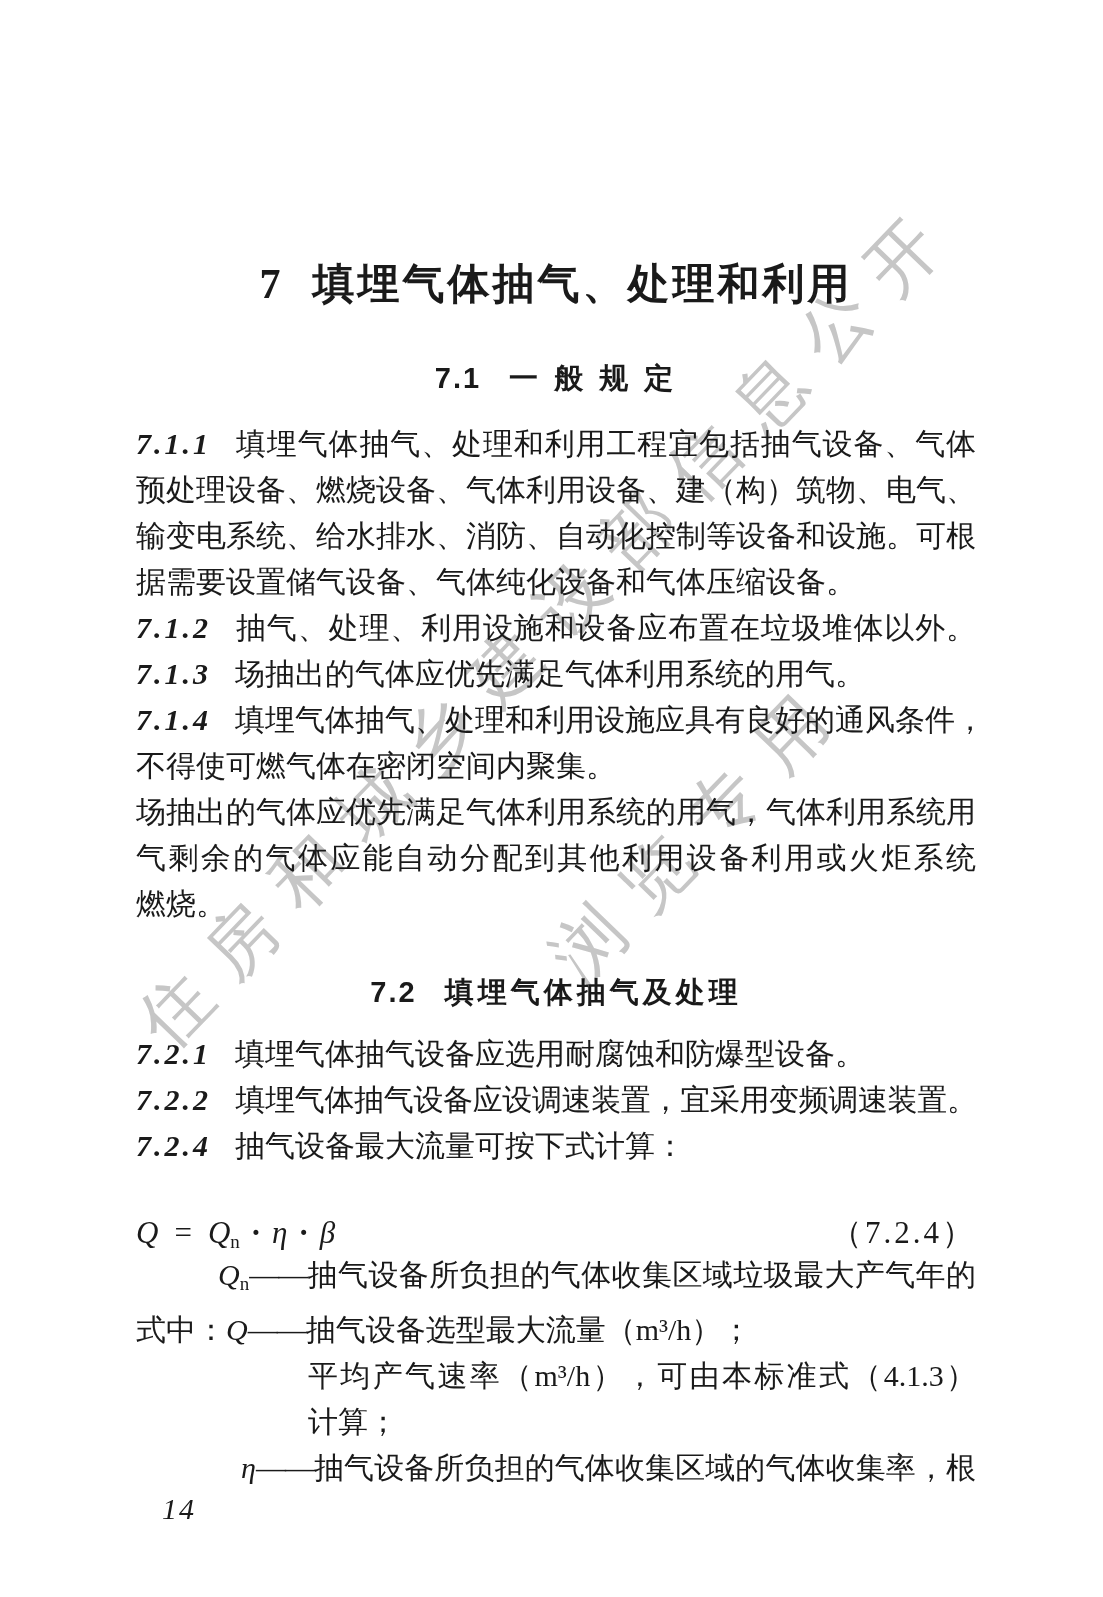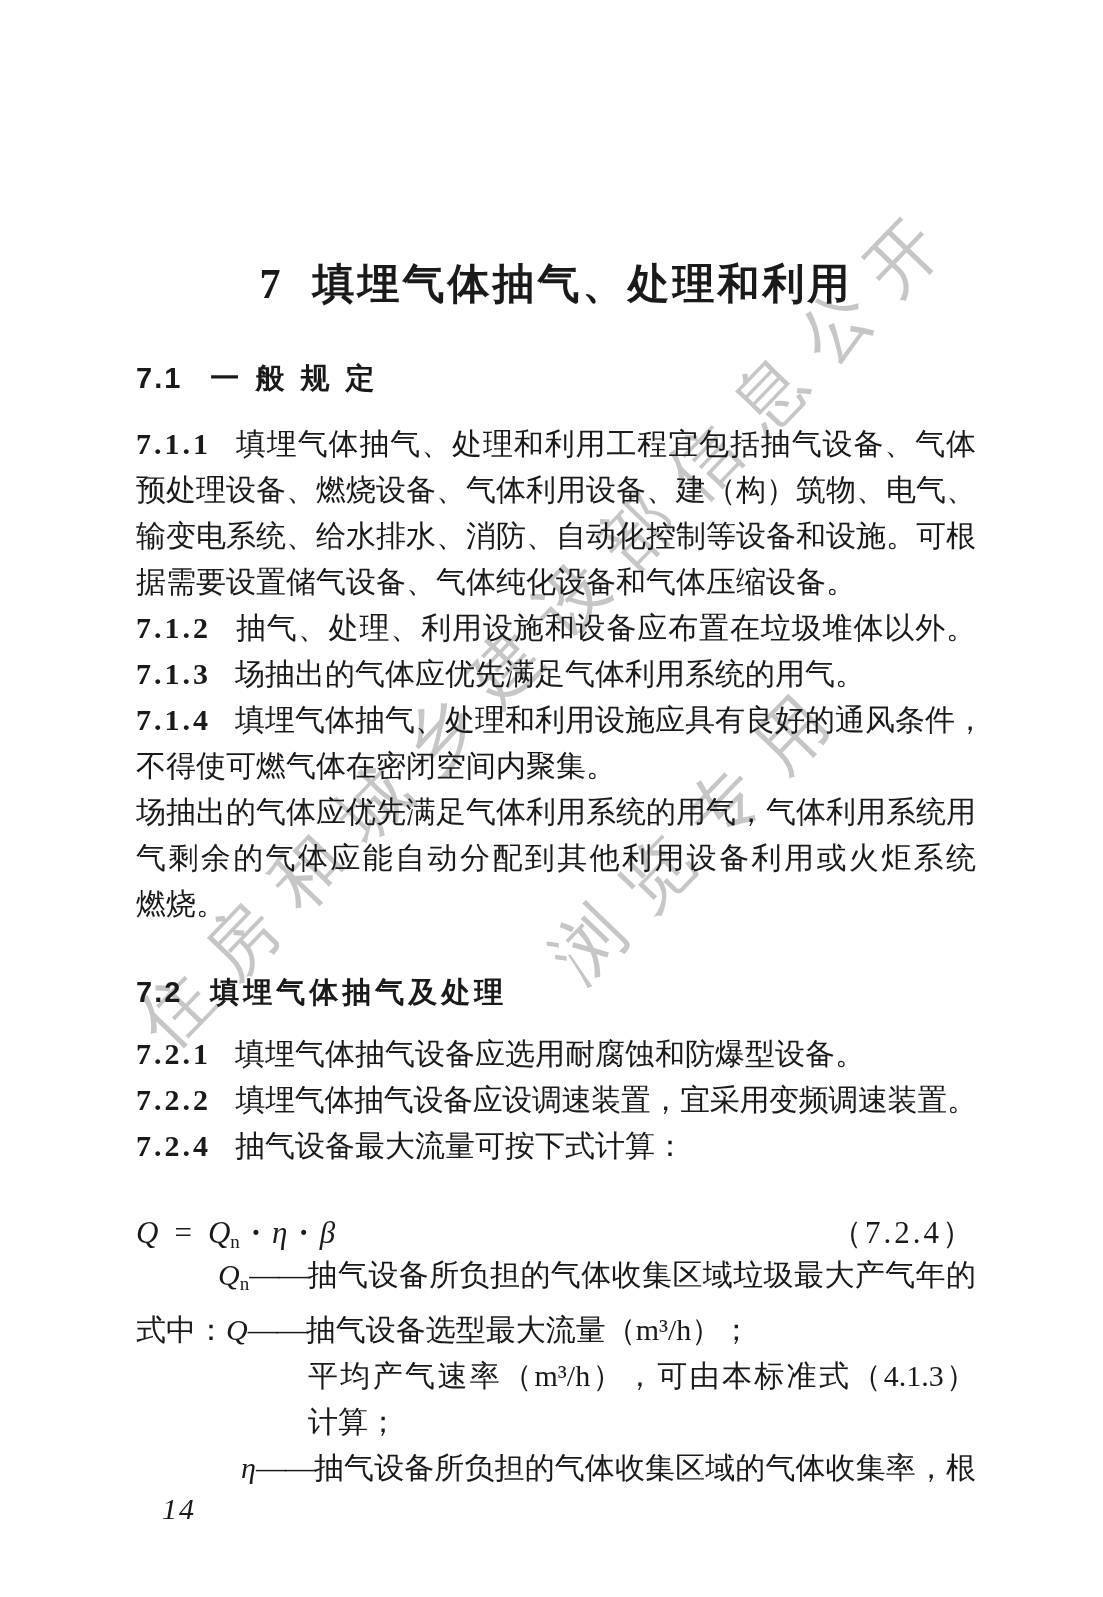--- a/index.html
+++ b/index.html
@@ -40,38 +40,39 @@
     position:absolute; top:256px; left:0; width:100%;
     text-align:center;
     font-size:42px; font-weight:bold;
     white-space:nowrap;
   }
   .chapter-title .chnum { letter-spacing:0; margin-right:32px; }
   .chapter-title .chtxt { letter-spacing:3px; }
 
   .sec-head {
     position:absolute; left:0; width:100%;
+    text-align:center;
     font-family:"Liberation Sans","DejaVu Sans",sans-serif;
     font-weight:bold; font-size:29px;
     white-space:nowrap;
   }
   .sec-head .snum { margin-right:28px; letter-spacing:2px; }
   .sec-head .stxt { letter-spacing:4px; }
   .s1 { top:359px; }
   .s2 { top:973px; }
 
   .block { position:absolute; left:0; width:100%; font-size:30px; line-height:46px; }
   .b1 { top:421px; }
   .b2 { top:1031px; }
   .where { top:1252px; }
 
   .ln { white-space:nowrap; }
   .ln.j { text-align:justify; text-align-last:justify; text-justify:inter-character; }
   .ln.tight { letter-spacing:-0.9px; }
-  .cnum { font-weight:bold; letter-spacing:3px; margin-right:24px; }
+  .cnum { font-weight:bold; letter-spacing:3px; margin-right:24px;font-style:italic; }
 
   
   .formula-row {
     position:absolute; left:0; top:1210px; width:100%; height:46px;
     font-size:31px; line-height:46px;
   }
   .frm { width:100%; text-align:left; }
   .var { font-style:italic; font-family:"Liberation Serif","DejaVu Serif",serif; }
   .frm sub, .term sub { font-size:19px; font-style:normal; vertical-align:-5px; }
   .feq { margin:0 16px; }

